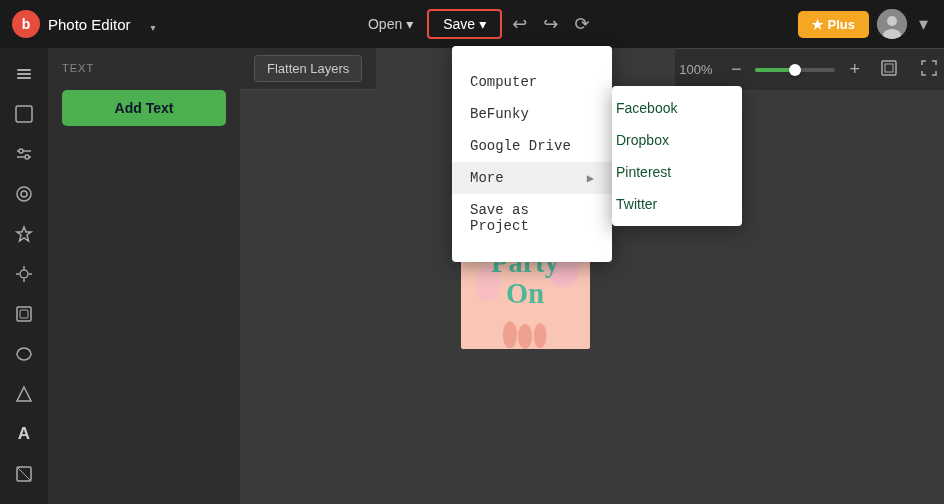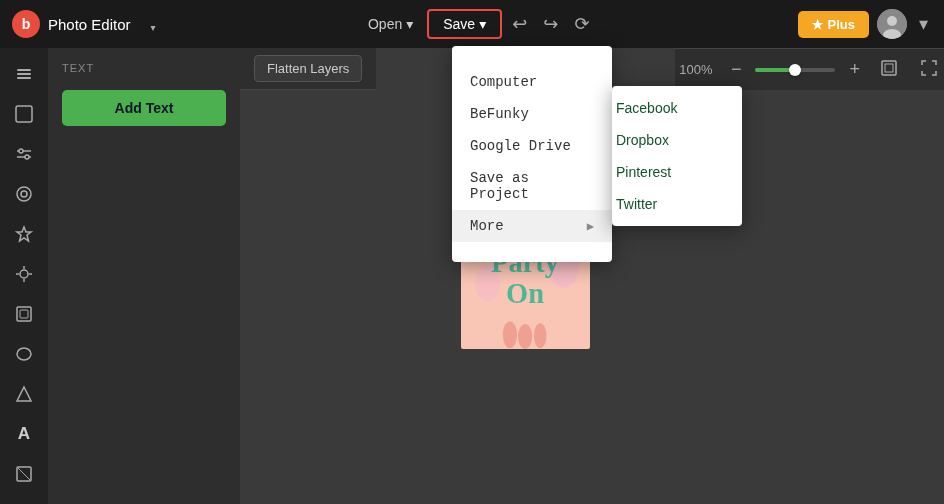--- a/index.html
+++ b/index.html
@@ -327,26 +327,26 @@
 <div class="save-dropdown">
   <div class="dropdown-item">
     <span>Computer</span>
   </div>
   <div class="dropdown-item">
     <span>BeFunky</span>
   </div>
   <div class="dropdown-item">
     <span>Google Drive</span>
   </div>
-  <div class="dropdown-item">
-    <span>Save as Project</span>
-  </div>
   <div class="dropdown-item active">
     <span>More</span>
     <span class="arrow">▶</span>
+  </div>
+  <div class="dropdown-item">
+    <span>Save as Project</span>
   </div>
 </div>
 
 <div class="submenu">
   <div class="submenu-item">
     <span>Facebook</span>
   </div>
   <div class="submenu-item">
     <span>Dropbox</span>
   </div>

